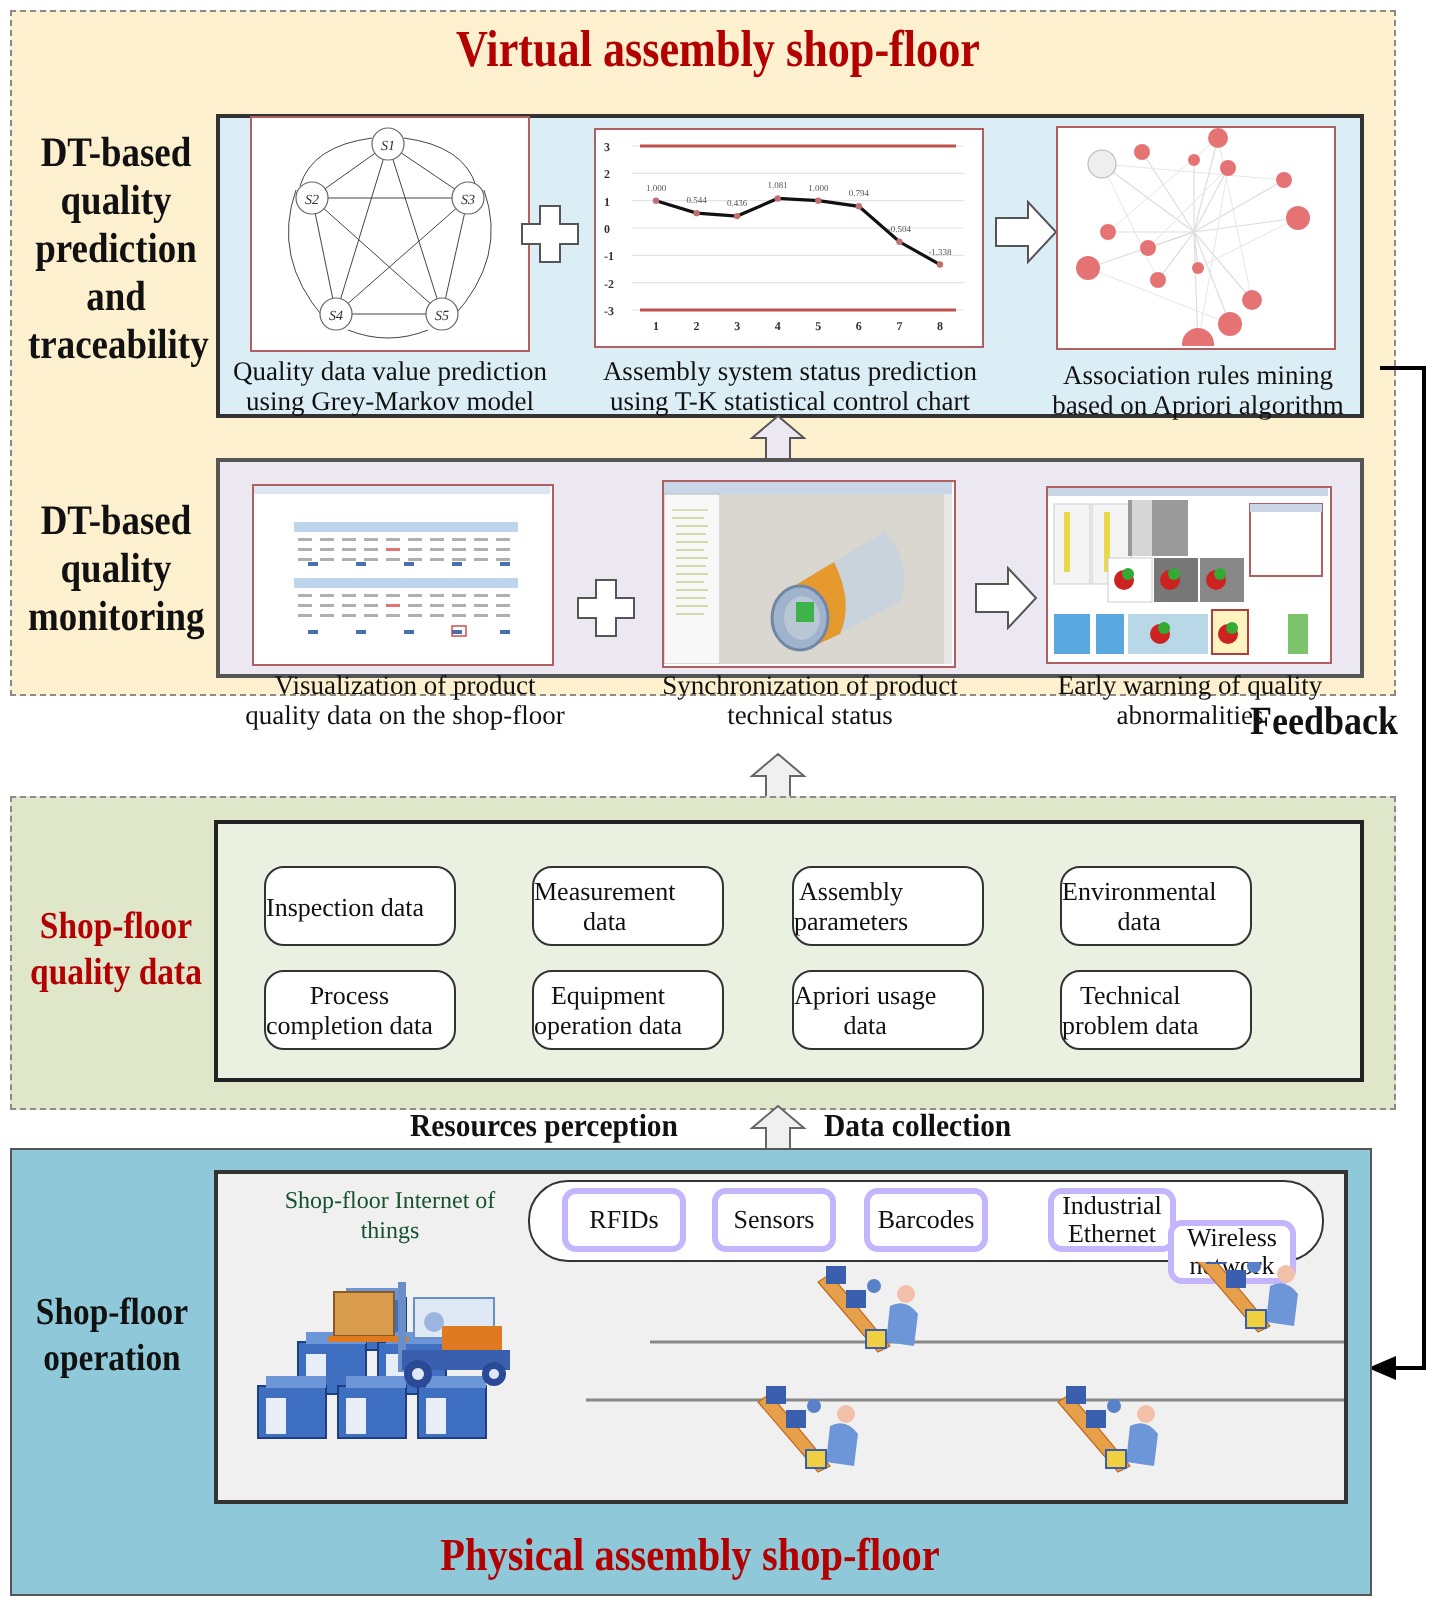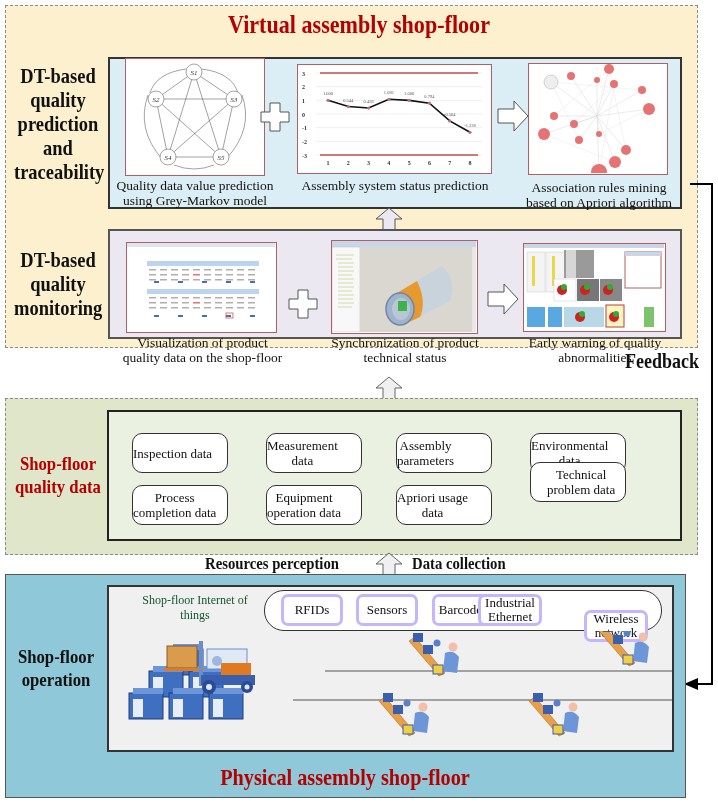--- a/index.html
+++ b/index.html
@@ -139,20 +139,21 @@
       <circle cx="151.71428571428572" cy="55.888" r="1.6" fill="#c07070"></circle>
       <text x="151.71428571428572" y="50.888" font-size="4.5" text-anchor="middle" fill="#555">-0.504</text>
       <text x="151.71428571428572" y="100" font-size="6" font-weight="bold" text-anchor="middle" fill="#333">7</text>
       <circle cx="172" cy="67.286" r="1.6" fill="#c07070"></circle>
       <text x="172" y="62.286" font-size="4.5" text-anchor="middle" fill="#555">-1.338</text>
       <text x="172" y="100" font-size="6" font-weight="bold" text-anchor="middle" fill="#333">8</text>
     </svg>
 </div>
 <div class="abs caption" style="left:290px; top:178px; width:210px;">
   <div>Assembly system status prediction</div>
+  <div>using T-K statistical control chart</div>
 </div>
 
 <div class="abs rarrow" style="left:497px; top:100px;">
   <svg width="32" height="32">
       <path d="M1 9 H17 V1 L31 16 L17 31 V23 H1 Z" fill="#fff" stroke="#555" stroke-width="1"></path>
     </svg>
 </div>
 
 <div class="abs thumb" style="left:528px; top:63px; width:140px; height:112px;">
   <svg id="net-svg" width="137" height="109">
@@ -429,21 +430,21 @@
         <div>Equipment</div>
         <div>operation data</div>
       </div>
     </div>
     <div class="abs pill" style="left: 396px; top: 485px;">
       <div>
         <div>Apriori usage</div>
         <div>data</div>
       </div>
     </div>
-    <div class="abs pill" style="left: 530px; top: 462px; padding-left: 16px;">
+    <div class="abs pill" style="left: 530px; top: 485px;">
       <div>
         <div>Technical</div>
         <div>problem data</div>
       </div>
     </div>
   </div>
 
 <div class="abs bold" style="left:205px; top:555px; font-size:16px; transform:scaleX(0.92); transform-origin:left;">Resources perception</div>
 <div class="abs" style="left:374px; top:552px;">
   <svg width="30" height="24">
@@ -473,21 +474,21 @@
     <div class="abs iot-pill" style="left: 356px; top: 594px; width: 62px;">
       <div>
         <div>Sensors</div>
       </div>
     </div>
     <div class="abs iot-pill" style="left: 432px; top: 594px; width: 62px;">
       <div>
         <div>Barcodes</div>
       </div>
     </div>
-    <div class="abs iot-pill" style="left: 478px; top: 594px; width: 64px;">
+    <div class="abs iot-pill" style="left: 524px; top: 594px; width: 64px;">
       <div>
         <div>Industrial</div>
         <div>Ethernet</div>
       </div>
     </div>
     <div class="abs iot-pill" style="left: 584px; top: 594px; width: 64px; margin-top: 16px;">
       <div>
         <div>Wireless</div>
         <div>network</div>
       </div>

